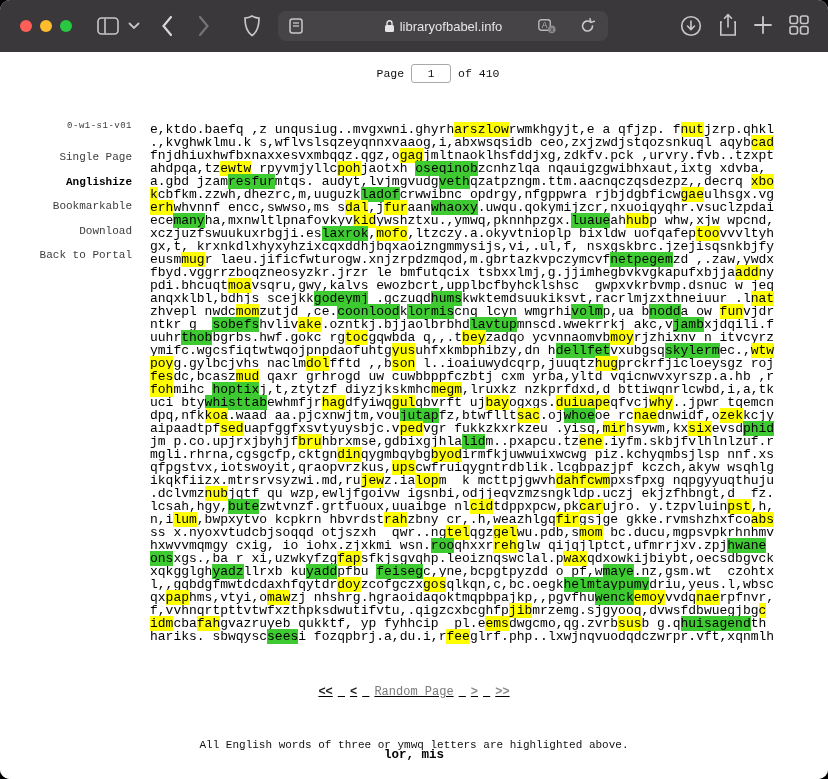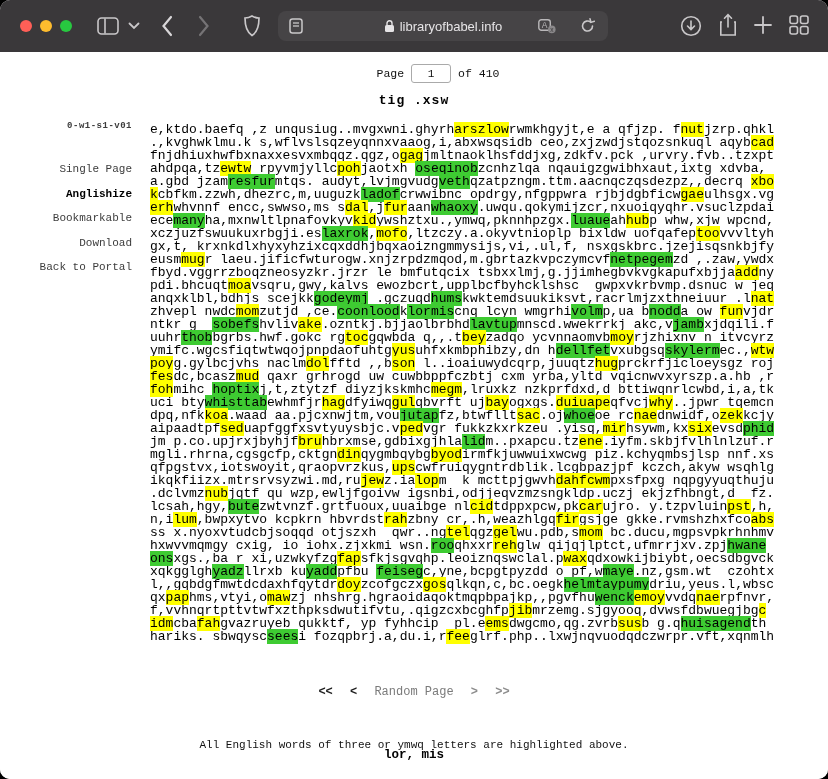--- a/index.html
+++ b/index.html
@@ -15,28 +15,28 @@
   .pill .domain{margin-left:5px;}
   svg{display:block}
   
   .page{position:absolute;top:52px;left:0;width:828px;height:727px;background:#fff;color:#000;
         font-family:"Liberation Mono","DejaVu Sans Mono",monospace;}
   .hdr{position:absolute;top:12px;left:0;width:100%;text-align:center;font-size:11.5px;color:#111;padding-left:24px;}
   .hdr input{width:34px;height:15px;border:1px solid #aaa;border-radius:3px;text-align:center;
              font-family:inherit;font-size:11px;margin:0 7px;vertical-align:middle;color:#111;background:#fff;}
   .doc-title{position:absolute;top:41px;left:0;width:100%;text-align:center;font-weight:bold;font-size:13px;letter-spacing:1px;}
   .side{position:absolute;left:10px;top:69px;width:122px;text-align:right;}
-  .side .hex{font-size:9px;color:#3c3c3c;margin-bottom:32px;letter-spacing:.5px;font-weight:bold;}
+  .side .hex{font-size:9px;color:#3c3c3c;margin-bottom:20px;letter-spacing:.5px;}
   .side a{display:block;font-size:11px;color:#3c3c3c;margin-bottom:12.5px;text-decoration:none;cursor:pointer;}
   .side a.active{font-weight:bold;color:#000;}
   .textblock{position:absolute;left:150px;top:71px;width:536px;font-size:13px;line-height:13px;
              white-space:pre;letter-spacing:0;}
   .hl-y{background:var(--hl-y,#ffff00);}
   .hl-g{background:var(--hl-g,#32cd32);}
-  .pager{position:absolute;top:633px;left:0;width:100%;text-align:center;font-size:12px;}
+  .pager{position:absolute;top:633px;left:0;width:100%;text-align:center;font-size:12px;text-decoration:underline;}
   .pager span{margin:0 5px;cursor:pointer;}
   .pager .jump{color:#1d1d1d;font-weight:bold;}
   .pager .rand{color:#7a7a7a;}
   .pager .fwd{color:#8c8c8c;font-weight:bold;}
   .sub-title{position:absolute;top:660px;left:0;width:100%;text-align:center;font-weight:bold;font-size:12.5px;margin-top:36px;}
   .note{position:absolute;left:0;width:100%;text-align:center;font-size:11px;color:#111;}
   .n1{top:687px}.n2{top:701px}
 </style>
 </head>
 <body>
@@ -132,21 +132,20 @@
         </svg>
     </span>
   </div>
 
   <div class="page">
 
     <div class="hdr">
       <span>Page</span><input value="1" style=""><span>of 410</span>
     </div>
 
-    <div class="doc-title">tig .xsw</div>
 
     <div class="side">
       <div class="hex">0-w1-s1-v01</div>
       <a>Single Page</a>
       <a class="active">Anglishize</a>
       <a>Bookmarkable</a>
       <a>Download</a>
       <a>Back to Portal</a>
     </div>
 

